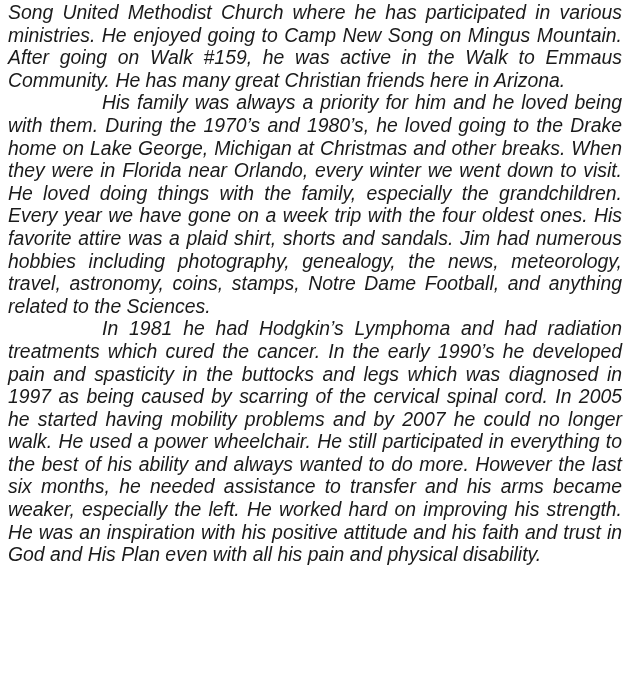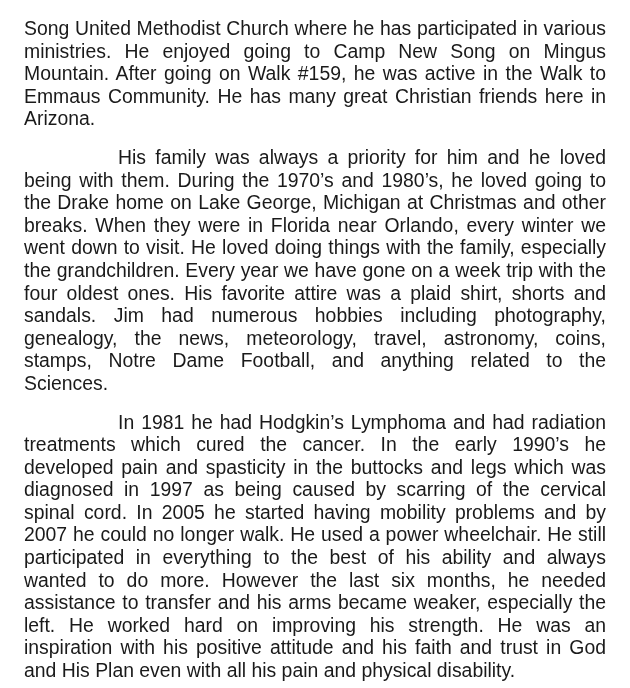--- a/index.html
+++ b/index.html
@@ -2,21 +2,21 @@
 <html><head>
 <meta charset="utf-8">
 <style>
   html, body { margin: 0; padding: 0; background: #ffffff; }
   body { width: 630px; height: 688px; overflow: hidden; position: relative; }
   .page {
     position: absolute; left: 8px; top: 1px; width: 614px;
     font-family: "Liberation Sans", sans-serif;
     font-size: 19.4px; line-height: 22.6px; color: #1a1a1a;
   }
-  .para { margin: 16px; text-align: justify; text-align-last: left; }
+  .para { margin: 0; text-align: justify; text-align-last: left; font-style: italic; }
   .para.indent { text-indent: 94px; }
   .cut { height: 10px; overflow: hidden; }
 </style>
 </head>
 <body>
 
 <div class="page">
   <p class="para">Song United Methodist Church where he has participated in various ministries.  He enjoyed going to Camp New Song on Mingus Mountain.  After going on Walk #159, he was active in the Walk to Emmaus Community.  He has many great Christian friends here in Arizona.</p>
   <p class="para indent">His family was always a priority for him and he loved being with them.  During the 1970’s and 1980’s, he loved going to the Drake home on Lake George, Michigan at Christmas and other breaks.  When they were in Florida near Orlando, every winter we went down to visit.  He loved doing things with the family, especially the grandchildren.  Every year we have gone on a week trip with the four oldest ones.  His favorite attire was a plaid shirt, shorts and sandals.  Jim had numerous hobbies including photography, genealogy, the news, meteorology, travel, astronomy, coins, stamps, Notre Dame Football, and anything related to the Sciences.</p>
   <p class="para indent">In 1981 he had Hodgkin’s Lymphoma and had radiation treatments which cured the cancer.  In the early 1990’s he developed pain and spasticity in the buttocks and legs which was diagnosed in 1997 as being caused by scarring of the cervical spinal cord.  In 2005 he started having mobility problems and by 2007 he could no longer walk.  He used a power wheelchair.  He still participated in everything to the best of his ability and always wanted to do more.  However the last six months, he needed assistance to transfer and his arms became weaker, especially the left.  He worked hard on improving his strength.  He was an inspiration with his positive attitude and his faith and trust in God and His Plan even with all his pain and physical disability.</p>

